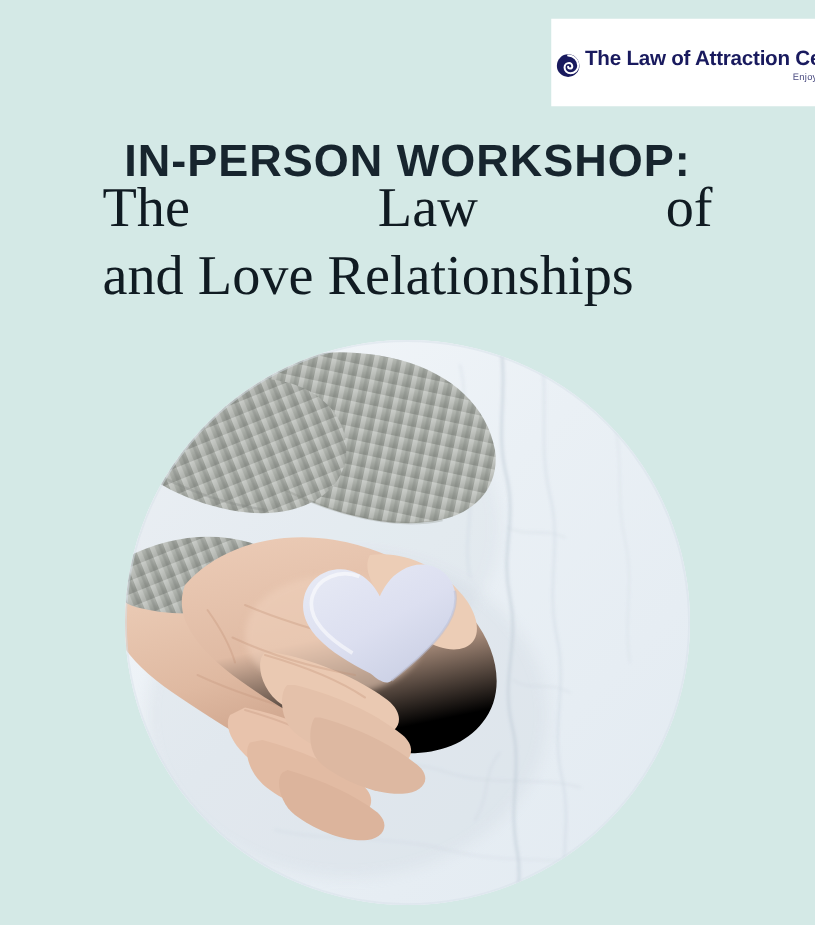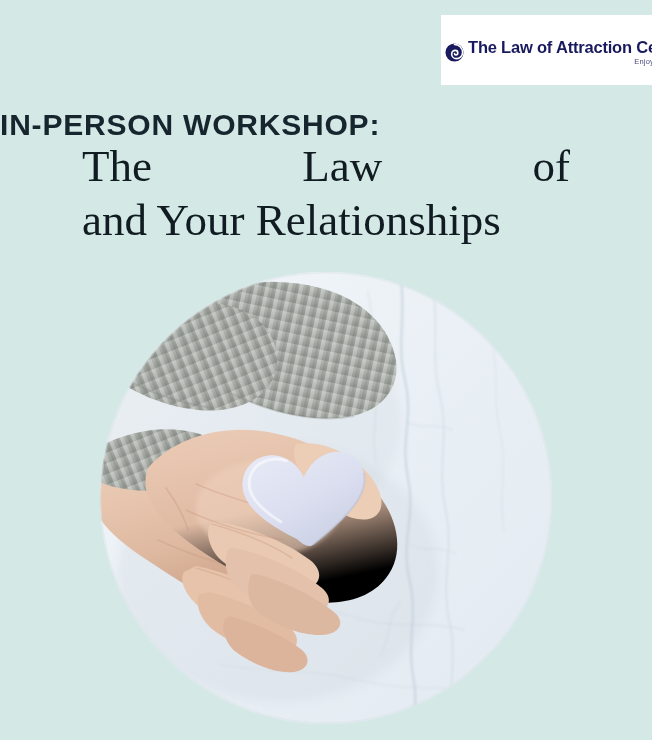--- a/index.html
+++ b/index.html
@@ -71,24 +71,24 @@
     margin-top: 2px;
     white-space: nowrap;
   }
 
   
   .kicker {
     position: absolute;
     left: 0;
     right: 0;
     top: 108px;
-    text-align: left;
+    text-align: center;
     font-family: "Liberation Sans", sans-serif;
     font-weight: bold;
-    font-size: 30px;
+    font-size: 36px;
     letter-spacing: 0.8px;
     color: #17252e;
   }
 
   .title-block {
     position: absolute;
     left: 82px;
     top: 139px;
     width: 488px;
   }
@@ -147,21 +147,21 @@
   </div>
 
   <div class="kicker">IN-PERSON WORKSHOP:</div>
 
   <div class="title-block">
     <div class="title-line title-line-1">
       <span>The</span>
       <span>Law</span>
       <span>of</span>
     </div>
-    <div class="title-line title-line-2">and Your Relationships</div>
+    <div class="title-line title-line-2">and Love Relationships</div>
   </div>
 
   <div class="photo-circle">
     <svg class="photo-svg" viewBox="0 0 452 452">
       <defs>
         <linearGradient id="marbleG" x1="0" y1="0" x2="1" y2="1">
           <stop offset="0%" stop-color="#f4f7fa"></stop>
           <stop offset="45%" stop-color="#eaf0f5"></stop>
           <stop offset="100%" stop-color="#e2eaf1"></stop>
         </linearGradient>

